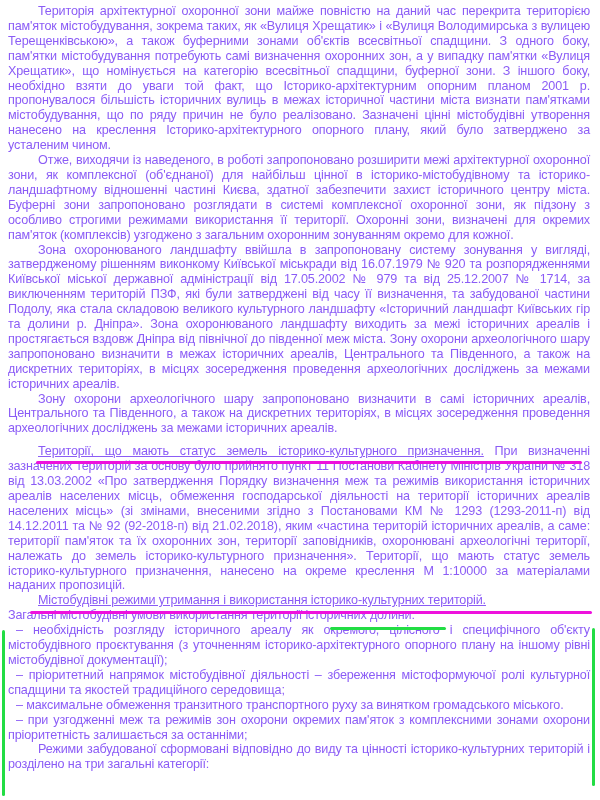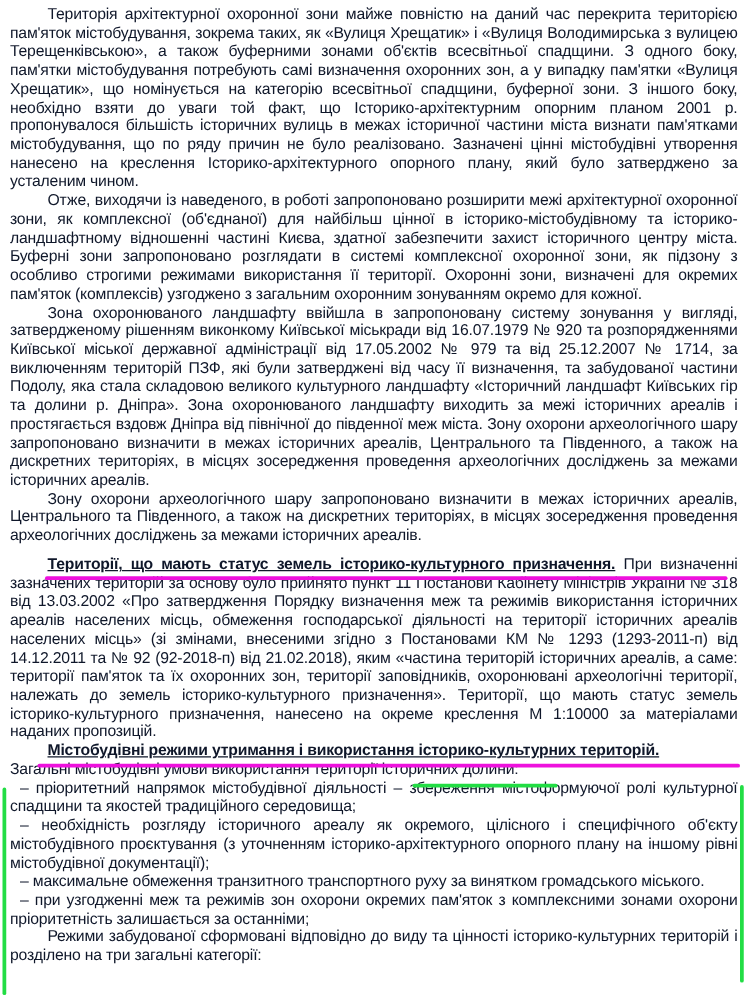--- a/index.html
+++ b/index.html
@@ -1,46 +1,46 @@
 <!DOCTYPE html>
 <html><head>
 <meta charset="utf-8">
 <style>
   html, body { margin: 0; padding: 0; background: #ffffff; }
   body { width: 600px; height: 800px; position: relative; overflow: hidden; }
   .page {
     position: absolute; left: 8px; top: 4px; width: 582px;
     font-family: "Liberation Sans", sans-serif;
-    font-size: 12.6px; line-height: 14.9px; color: #0f172a;
+    font-size: 12.6px; line-height: 14.9px; color: #8b5cf6;
     text-align: justify; letter-spacing: -0.15px;
   }
   .page p { margin: 0; }
   .ind { text-indent: 30px; }
   .gap { margin-top: 8px !important; }
-  .heading { font-weight: bold; text-decoration: underline; }
+  .heading { font-weight: normal; text-decoration: underline; }
   .dash { text-indent: 8px; }
   .mark-line { position: absolute; border-radius: 2px; }
   .magenta { background: #ee11dd; height: 3px; }
   .green { background: #22dd44; }
 </style>
 </head>
 <body>
 
 <div class="page">
   <p class="ind">Територія архітектурної охоронної зони майже повністю на даний час перекрита територією пам'яток містобудування, зокрема таких, як «Вулиця Хрещатик» і «Вулиця Володимирська з вулицею Терещенківською», а також буферними зонами об'єктів всесвітньої спадщини. З одного боку, пам'ятки містобудування потребують самі визначення охоронних зон, а у випадку пам'ятки «Вулиця Хрещатик», що номінується на категорію всесвітньої спадщини, буферної зони. З іншого боку, необхідно взяти до уваги той факт, що Історико-архітектурним опорним планом 2001 р. пропонувалося більшість історичних вулиць в межах історичної частини міста визнати пам'ятками містобудування, що по ряду причин не було реалізовано. Зазначені цінні містобудівні утворення нанесено на креслення Історико-архітектурного опорного плану, який було затверджено за усталеним чином.</p>
   <p class="ind">Отже, виходячи із наведеного, в роботі запропоновано розширити межі архітектурної охоронної зони, як комплексної (об'єднаної) для найбільш цінної в історико-містобудівному та історико-ландшафтному відношенні частині Києва, здатної забезпечити захист історичного центру міста. Буферні зони запропоновано розглядати в системі комплексної охоронної зони, як підзону з особливо строгими режимами використання її території. Охоронні зони, визначені для окремих пам'яток (комплексів) узгоджено з загальним охоронним зонуванням окремо для кожної.</p>
   <p class="ind">Зона охоронюваного ландшафту ввійшла в запропоновану систему зонування у вигляді, затвердженому рішенням виконкому Київської міськради від 16.07.1979 № 920 та розпорядженнями Київської міської державної адміністрації від 17.05.2002 № 979 та від 25.12.2007 № 1714, за виключенням територій ПЗФ, які були затверджені від часу її визначення, та забудованої частини Подолу, яка стала складовою великого культурного ландшафту «Історичний ландшафт Київських гір та долини р. Дніпра». Зона охоронюваного ландшафту виходить за межі історичних ареалів і простягається вздовж Дніпра від північної до південної меж міста. Зону охорони археологічного шару запропоновано визначити в межах історичних ареалів, Центрального та Південного, а також на дискретних територіях, в місцях зосередження проведення археологічних досліджень за межами історичних ареалів.</p>
-  <p class="ind">Зону охорони археологічного шару запропоновано визначити в межах історичних ареалів, Центрального та Південного, а також на дискретних територіях, в місцях зосередження проведення археологічних досліджень за межами історичних ареалів.</p>
+  <p class="ind">Зону охорони археологічного шару запропоновано визначити в самі історичних ареалів, Центрального та Південного, а також на дискретних територіях, в місцях зосередження проведення археологічних досліджень за межами історичних ареалів.</p>
 
   <p class="ind gap"><span class="heading">Території, що мають статус земель історико-культурного призначення.</span><span> При визначенні зазначених територій за основу було прийнято пункт 11 Постанови Кабінету Міністрів України № 318 від 13.03.2002 «Про затвердження Порядку визначення меж та режимів використання історичних ареалів населених місць, обмеження господарської діяльності на території історичних ареалів населених місць» (зі змінами, внесеними згідно з Постановами КМ № 1293 (1293-2011-п) від 14.12.2011 та № 92 (92-2018-п) від 21.02.2018), яким «частина територій історичних ареалів, а саме: території пам'яток та їх охоронних зон, території заповідників, охоронювані археологічні території, належать до земель історико-культурного призначення». Території, що мають статус земель історико-культурного призначення, нанесено на окреме креслення М 1:10000 за матеріалами наданих пропозицій.</span></p>
 
   <p class="ind"><span class="heading">Містобудівні режими утримання і використання історико-культурних територій.</span></p>
   <p>Загальні містобудівні умови використання території історичних долини:</p>
+  <p class="dash">– необхідність розгляду історичного ареалу як окремого, цілісного і специфічного об'єкту містобудівного проєктування (з уточненням історико-архітектурного опорного плану на іншому рівні містобудівної документації);</p>
   <p class="dash">– пріоритетний напрямок містобудівної діяльності – збереження містоформуючої ролі культурної спадщини та якостей традиційного середовища;</p>
-  <p class="dash">– необхідність розгляду історичного ареалу як окремого, цілісного і специфічного об'єкту містобудівного проєктування (з уточненням історико-архітектурного опорного плану на іншому рівні містобудівної документації);</p>
   <p class="dash">– максимальне обмеження транзитного транспортного руху за винятком громадського міського.</p>
   <p class="dash">– при узгодженні меж та режимів зон охорони окремих пам'яток з комплексними зонами охорони пріоритетність залишається за останніми;</p>
   <p class="ind">Режими забудованої сформовані відповідно до виду та цінності історико-культурних територій і розділено на три загальні категорії:</p>
 </div>
 
 <div class="mark-line magenta" style="left:36px; top:461px; width:546px;"></div>
 <div class="mark-line magenta" style="left:30px; top:611px; width:562px;"></div>
 <div class="mark-line green" style="left:330px; top:627px; width:116px; height:3px;"></div>
 <div class="mark-line green" style="left:2px; top:630px; width:3px; height:166px;"></div>
 <div class="mark-line green" style="left:592px; top:628px; width:3px; height:158px;"></div>

